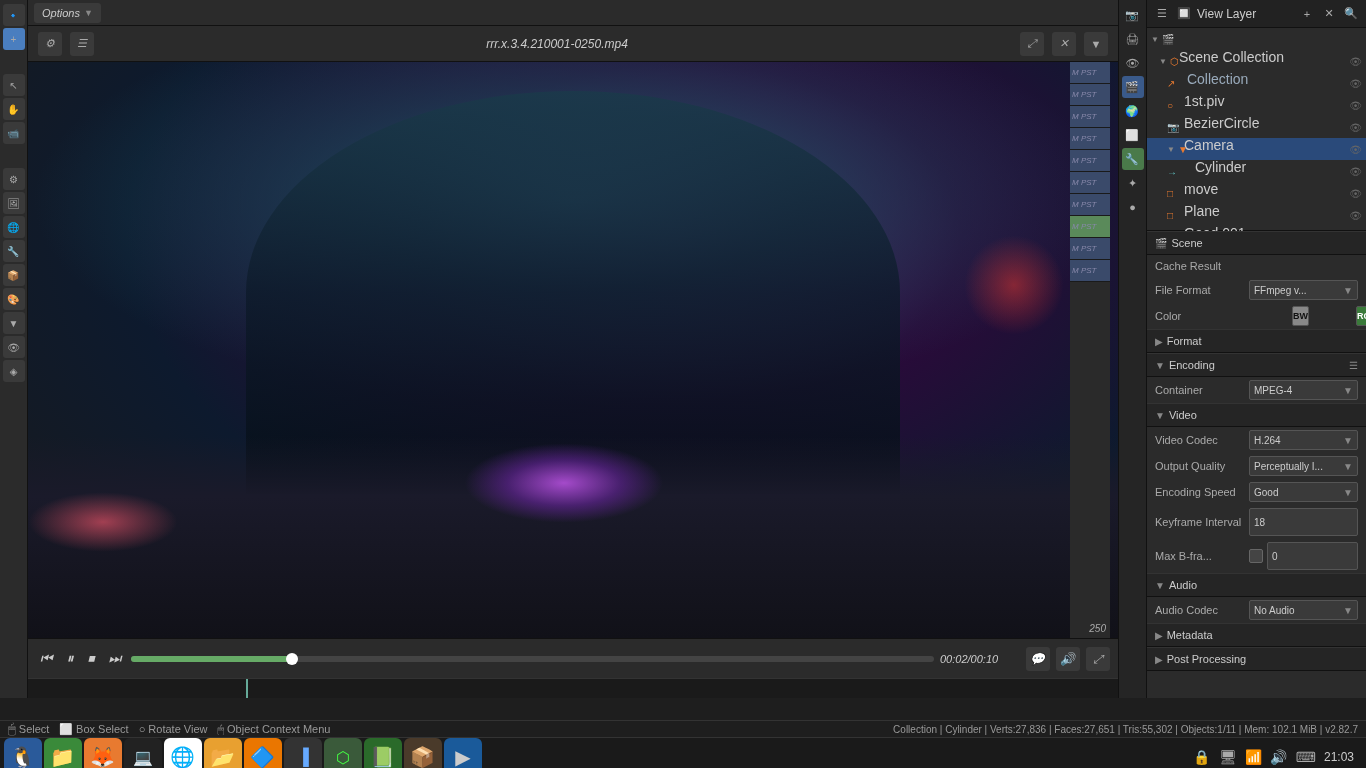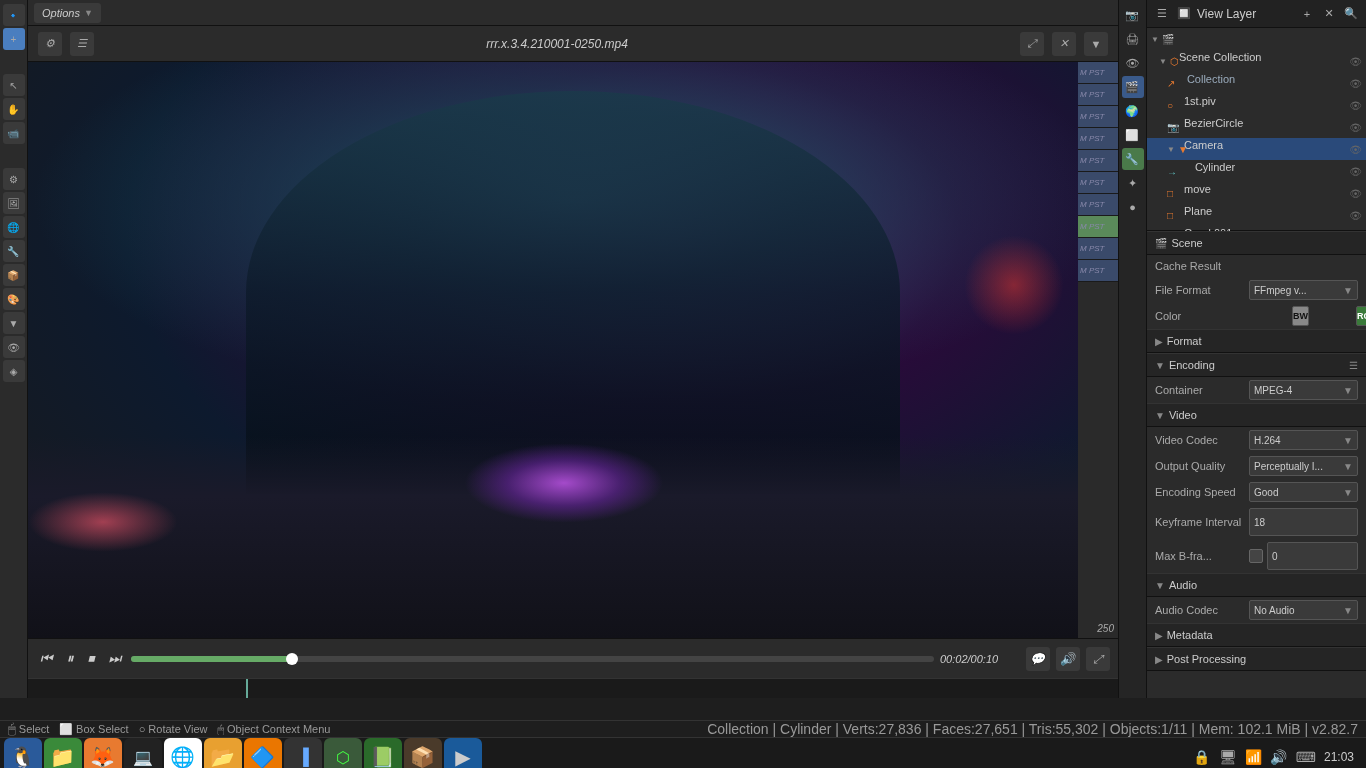--- a/index.html
+++ b/index.html
@@ -144,21 +144,21 @@
     .scene-floor {
       position: absolute;
       bottom: 0; left: 0; right: 0;
       height: 35%;
       background: linear-gradient(180deg, transparent 0%, #1a1a2a 30%, #111118 100%);
     }
 
     
     .timeline-strips {
       position: absolute;
-      right: 0; top: 0; bottom: 0;
+      right: 8px; top: 0; bottom: 0;
       width: 40px;
       background: #2a2a2a;
       display: flex;
       flex-direction: column;
       overflow: hidden;
     }
     .timeline-strip {
       height: 22px;
       background: #3a4a6a;
       border-bottom: 1px solid #1a1a1a;
@@ -293,21 +293,21 @@
       display: flex;
       align-items: center;
       padding: 0 4px 0 20px;
       gap: 3px;
       cursor: pointer;
     }
     .object-row.selected {
       background: #2a4a7a;
     }
     .row-icon { font-size: 10px; color: #aaa; width: 14px; }
-    .row-label { font-size: 11px; color: #ccc; flex: 1; margin-top: 36px; }
+    .row-label { font-size: 14px; color: #ccc; flex: 1; margin-top: 36px; }
     .row-label.collection { color: #9ab; }
     .row-eye { font-size: 10px; color: #666; cursor: pointer; }
     .triangle { font-size: 8px; color: #888; }
     .icon-color-orange { color: #e87a30; }
     .icon-color-blue { color: #5090d0; }
     .icon-color-cyan { color: #60c0c0; }
 
     
     .properties-panel {
       flex: 1;
@@ -765,21 +765,21 @@
         <span>Box Select</span>
       </div>
       <div style="display:flex;align-items:center;gap:3px;">
         <span style="font-size:11px;color:#aaa;">○</span>
         <span>Rotate View</span>
       </div>
       <div style="display:flex;align-items:center;gap:3px;">
         <span style="font-size:11px;color:#aaa;">🖱</span>
         <span>Object Context Menu</span>
       </div>
-      <div style="margin-left:auto;font-size:14px;">Collection | Cylinder | Verts:27,836 | Faces:27,651 | Tris:55,302 | Objects:1/11 | Mem: 102.1 MiB | v2.82.7</div>
+      <div style="margin-left:auto;font-size:10px;">Collection | Cylinder | Verts:27,836 | Faces:27,651 | Tris:55,302 | Objects:1/11 | Mem: 102.1 MiB | v2.82.7</div>
     </div>
 
     <div style="height:48px;background:#1a1a1a;display:flex;align-items:center;padding:0 4px;gap:2px;">
       <div style="width:38px;height:38px;border-radius:6px;background:#2a5a9a;display:flex;align-items:center;justify-content:center;font-size:20px;cursor:pointer;">🐧</div>
       <div style="width:38px;height:38px;border-radius:6px;background:#3a8a3a;display:flex;align-items:center;justify-content:center;font-size:20px;cursor:pointer;">📁</div>
       <div style="width:38px;height:38px;border-radius:6px;background:#e87a30;display:flex;align-items:center;justify-content:center;font-size:20px;cursor:pointer;">🦊</div>
       <div style="width:38px;height:38px;border-radius:6px;background:#222;display:flex;align-items:center;justify-content:center;font-size:16px;cursor:pointer;color:#aaa;">💻</div>
       <div style="width:38px;height:38px;border-radius:6px;background:#fff;display:flex;align-items:center;justify-content:center;font-size:20px;cursor:pointer;">🌐</div>
       <div style="width:38px;height:38px;border-radius:6px;background:#e8a030;display:flex;align-items:center;justify-content:center;font-size:20px;cursor:pointer;">📂</div>
       <div style="width:38px;height:38px;border-radius:6px;background:#ea7600;display:flex;align-items:center;justify-content:center;font-size:20px;cursor:pointer;">🔷</div>

